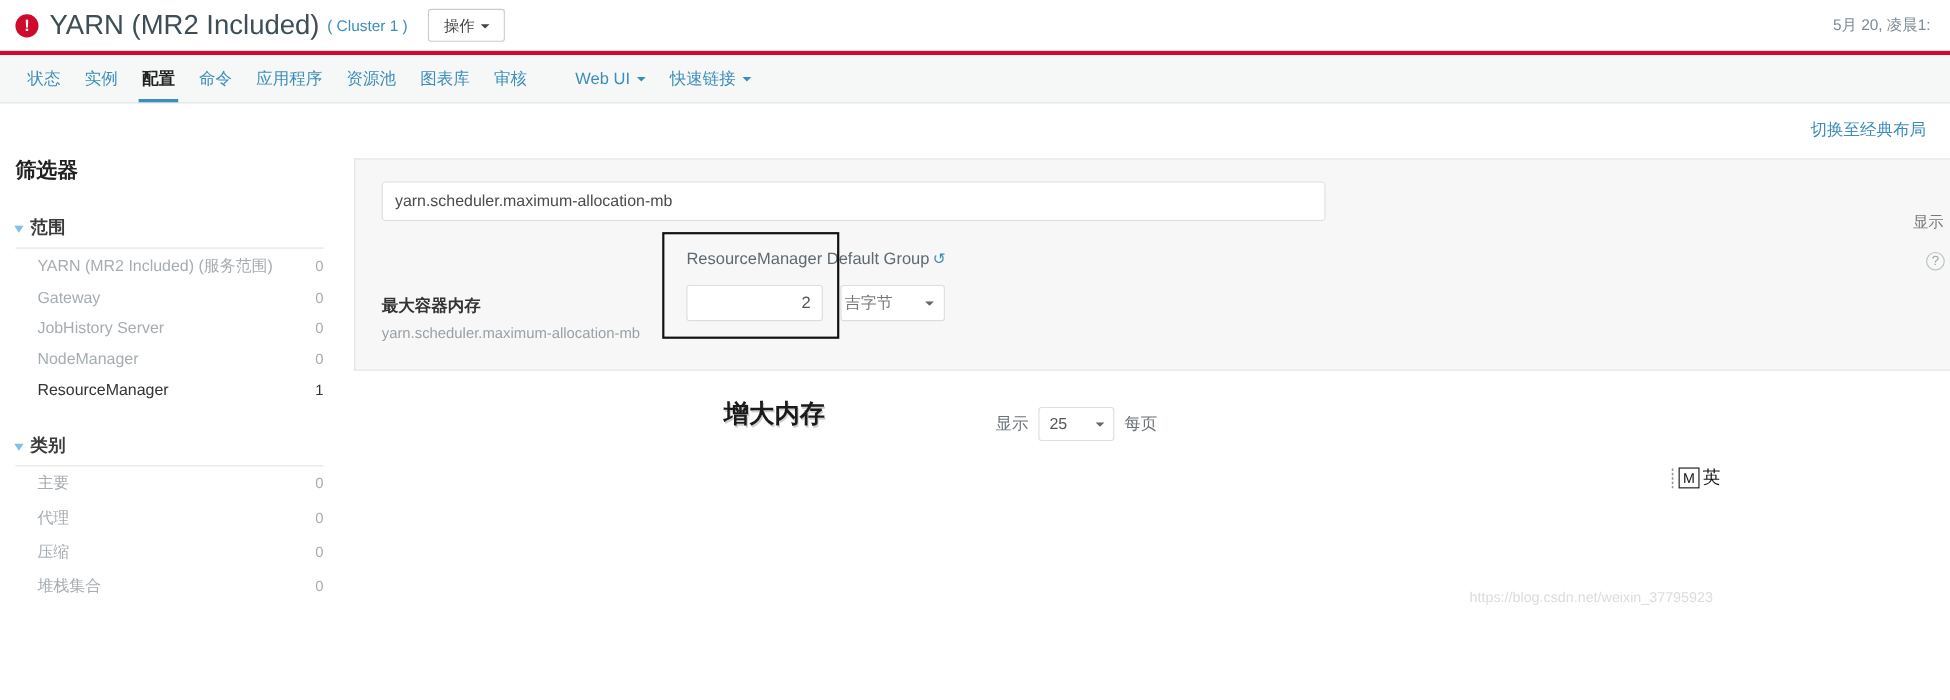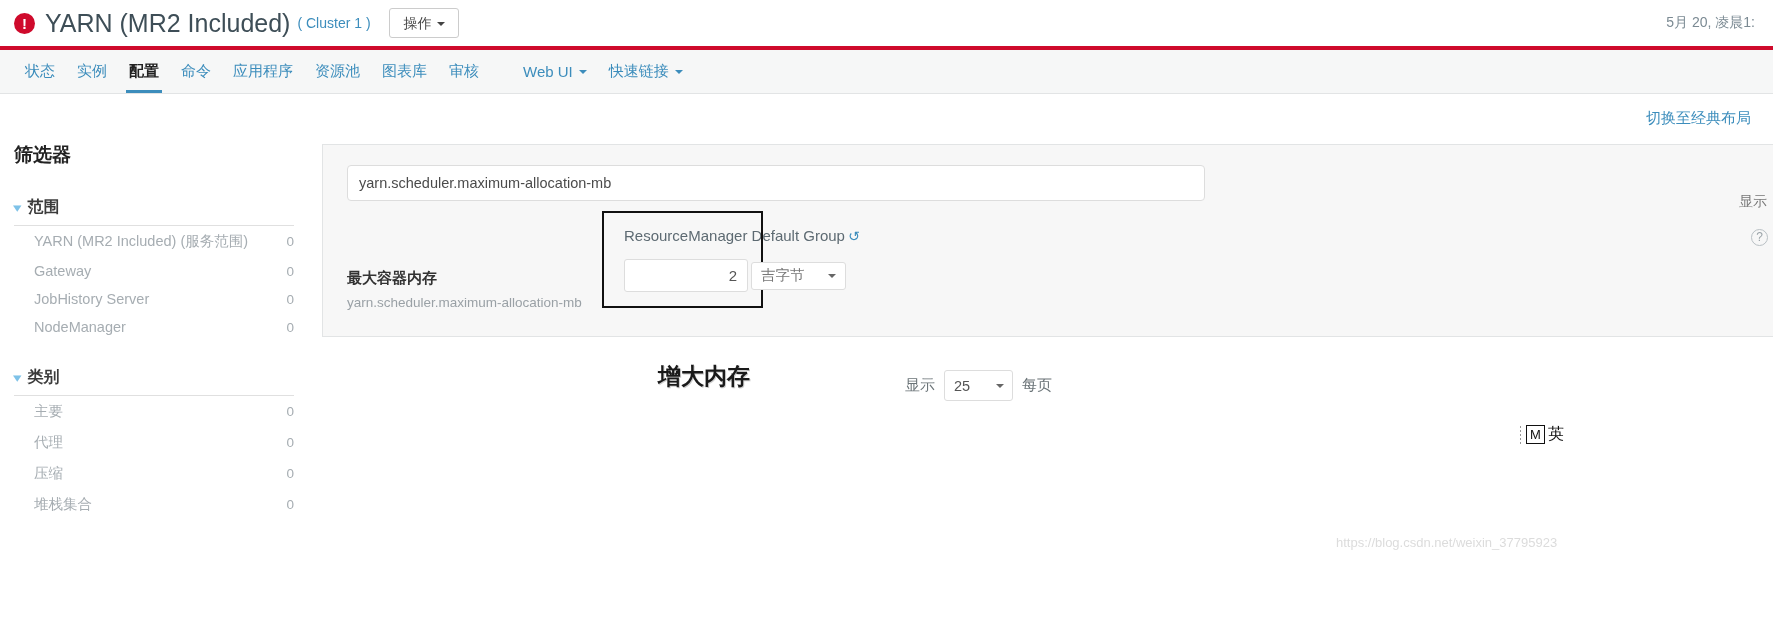--- a/index.html
+++ b/index.html
@@ -272,29 +272,29 @@
     border-radius: 3px;
     background: #fff;
     text-align: right;
     font-size: 15px;
     color: #555;
     padding: 0 10px;
     outline: none;
     font-family: "Liberation Sans", sans-serif;
   }
   .unit-select {
-    margin-left: 3px;
+    margin-left: 16px;
     width: 95px;
-    height: 28px;
+    height: 33px;
     border: 1px solid #ddd;
     border-radius: 3px;
     background: #fff;
     font-size: 14.5px;
     color: #777;
-    padding: 0 9px;
+    padding: 0 3px;
     display: flex;
     align-items: center;
     cursor: pointer;
     position: relative;
   }
   .unit-select .sel-caret {
     position: absolute;
     right: 9px;
     width: 0; height: 0;
     border-left: 4px solid transparent;
@@ -462,20 +462,24 @@
           <span>Gateway</span>
           <span class="cnt">0</span>
         </div>
         <div class="facet-row">
           <span>JobHistory Server</span>
           <span class="cnt">0</span>
         </div>
         <div class="facet-row">
           <span>NodeManager</span>
           <span class="cnt">0</span>
+        </div>
+        <div class="facet-row selected">
+          <span>ResourceManager</span>
+          <span class="cnt">1</span>
         </div>
       </div>
 
       <div class="facet" style="margin-top:26px;">
         <div class="facet-head">
           <span class="chev">▾</span>
           <span>类别</span>
         </div>
         <div class="facet-row">
           <span>主要</span>

